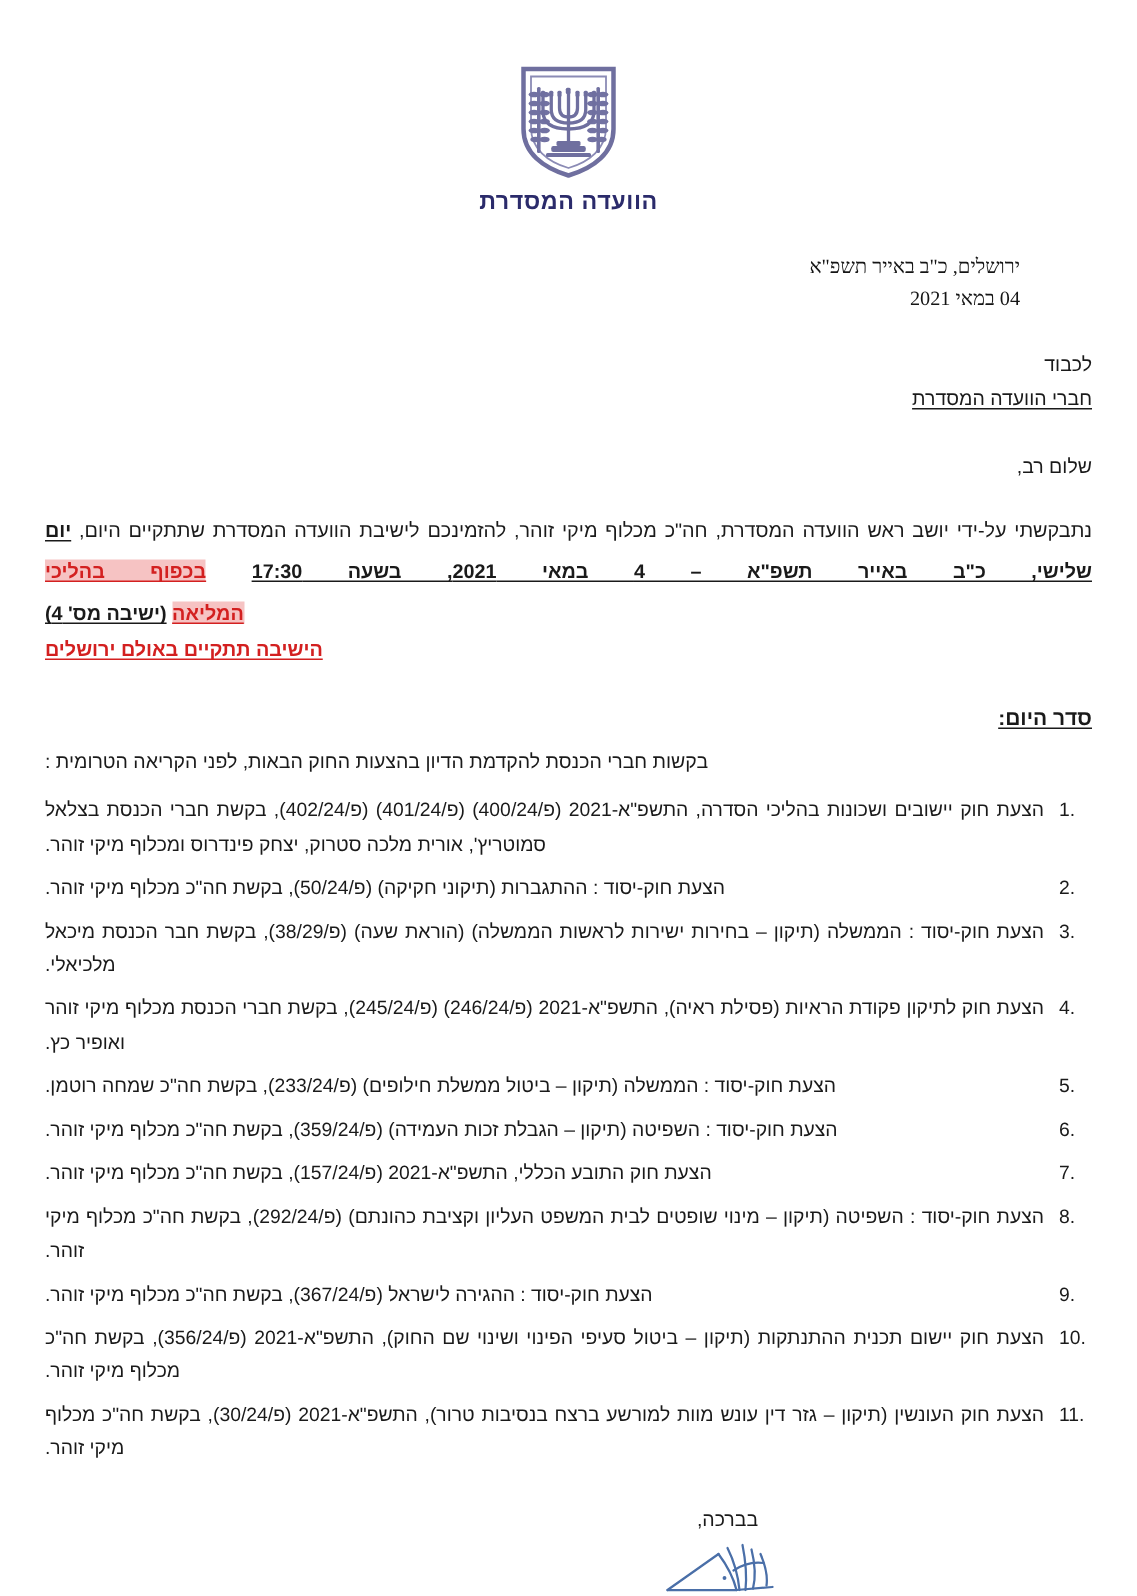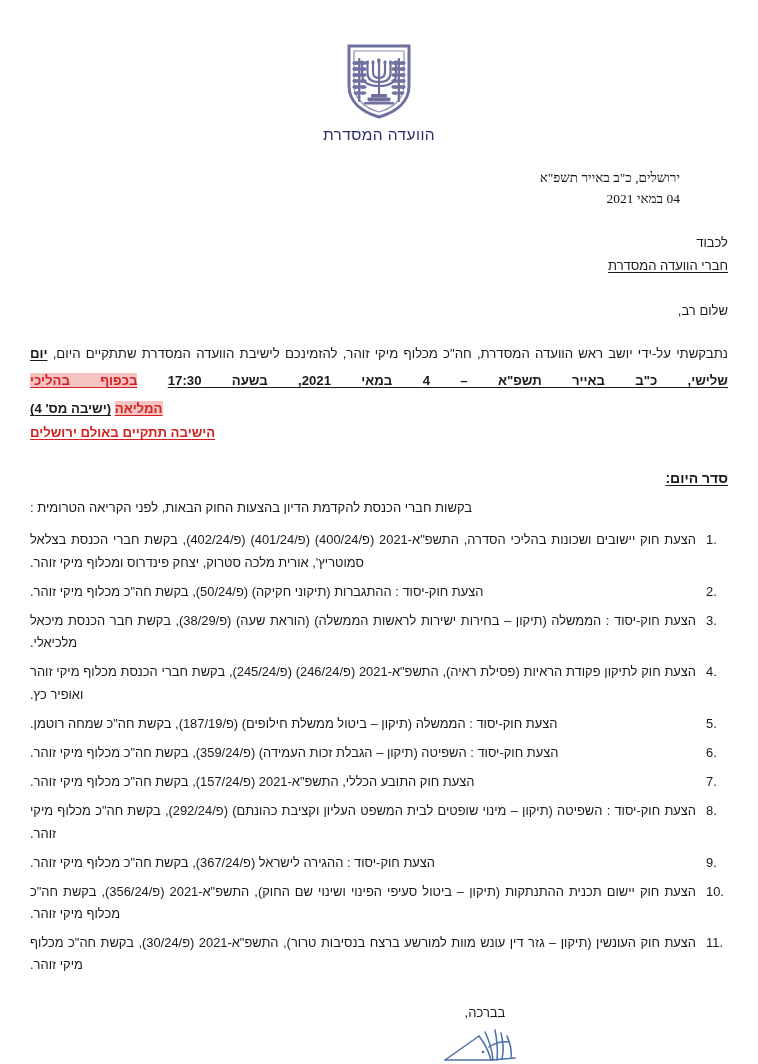--- a/index.html
+++ b/index.html
@@ -29,21 +29,21 @@
     text-align: center;
     padding-top: 42px;
   }
   .emblem {
     display: block;
     margin: 0 auto;
   }
   .org-title {
     margin-top: 6px;
     font-size: 15.5px;
-    font-weight: normal;
+    font-weight: bold;
     color: #2b2b6b;
     letter-spacing: 0.4px;
   }
 
   
   .ref-block {
     margin-top: 24px;
     margin-right: 48px;
     width: 280px;
     text-align: right;
@@ -268,21 +268,21 @@
   </div>
 
   <div class="agenda-heading">סדר היום:</div>
   <div class="agenda-intro">בקשות חברי הכנסת להקדמת הדיון בהצעות החוק הבאות, לפני הקריאה הטרומית :</div>
 
   <ol class="agenda-list">
     <li>הצעת חוק יישובים ושכונות בהליכי הסדרה, התשפ"א-2021 (פ/400/24) (פ/401/24) (פ/402/24), בקשת חברי הכנסת בצלאל סמוטריץ', אורית מלכה סטרוק, יצחק פינדרוס ומכלוף מיקי זוהר.</li>
     <li>הצעת חוק-יסוד : ההתגברות (תיקוני חקיקה) (פ/50/24), בקשת חה"כ מכלוף מיקי זוהר.</li>
     <li>הצעת חוק-יסוד : הממשלה (תיקון – בחירות ישירות לראשות הממשלה) (הוראת שעה) (פ/38/29), בקשת חבר הכנסת מיכאל מלכיאלי.</li>
     <li>הצעת חוק לתיקון פקודת הראיות (פסילת ראיה), התשפ"א-2021 (פ/246/24) (פ/245/24), בקשת חברי הכנסת מכלוף מיקי זוהר ואופיר כץ.</li>
-    <li>הצעת חוק-יסוד : הממשלה (תיקון – ביטול ממשלת חילופים) (פ/187/19), בקשת חה"כ שמחה רוטמן.</li>
+    <li>הצעת חוק-יסוד : הממשלה (תיקון – ביטול ממשלת חילופים) (פ/233/24), בקשת חה"כ שמחה רוטמן.</li>
     <li>הצעת חוק-יסוד : השפיטה (תיקון – הגבלת זכות העמידה) (פ/359/24), בקשת חה"כ מכלוף מיקי זוהר.</li>
     <li>הצעת חוק התובע הכללי, התשפ"א-2021 (פ/157/24), בקשת חה"כ מכלוף מיקי זוהר.</li>
     <li>הצעת חוק-יסוד : השפיטה (תיקון – מינוי שופטים לבית המשפט העליון וקציבת כהונתם) (פ/292/24), בקשת חה"כ מכלוף מיקי זוהר.</li>
     <li>הצעת חוק-יסוד : ההגירה לישראל (פ/367/24), בקשת חה"כ מכלוף מיקי זוהר.</li>
     <li>הצעת חוק יישום תכנית ההתנתקות (תיקון – ביטול סעיפי הפינוי ושינוי שם החוק), התשפ"א-2021 (פ/356/24), בקשת חה"כ מכלוף מיקי זוהר.</li>
     <li>הצעת חוק העונשין (תיקון – גזר דין עונש מוות למורשע ברצח בנסיבות טרור), התשפ"א-2021 (פ/30/24), בקשת חה"כ מכלוף מיקי זוהר.</li>
   </ol>
 
   <div class="signature">
     <div class="sig-regards">בברכה,</div>

